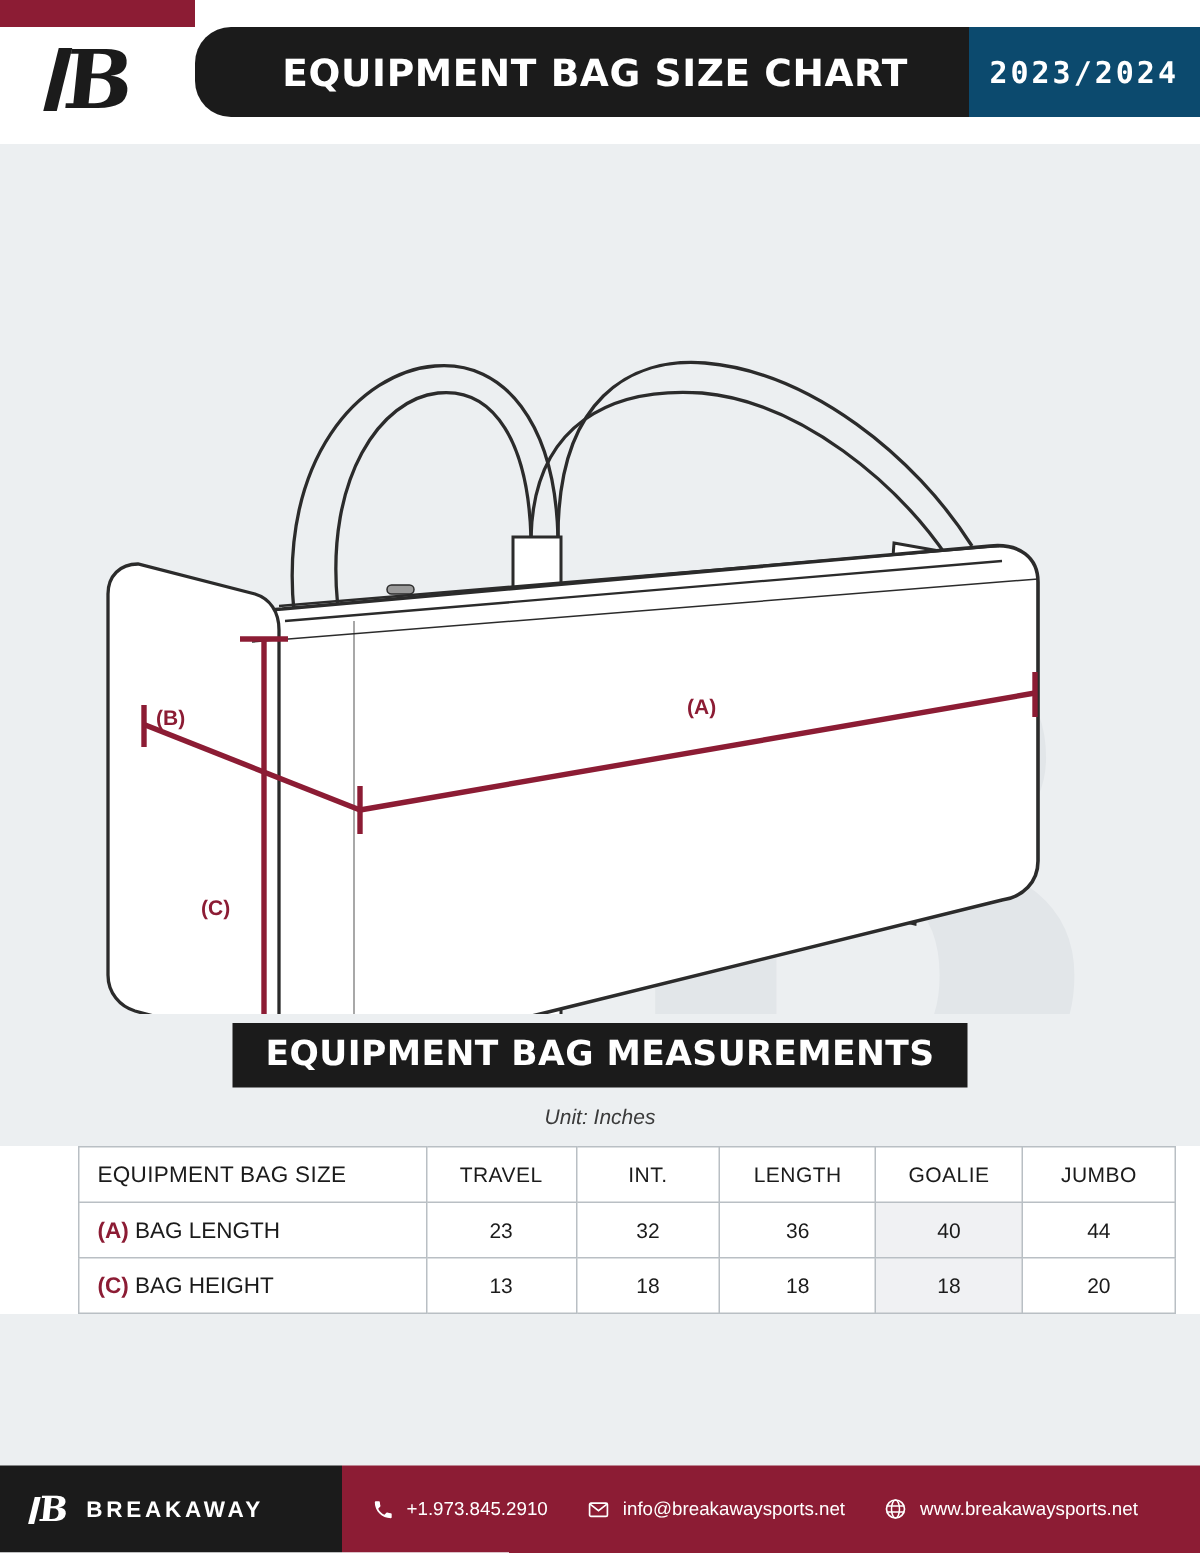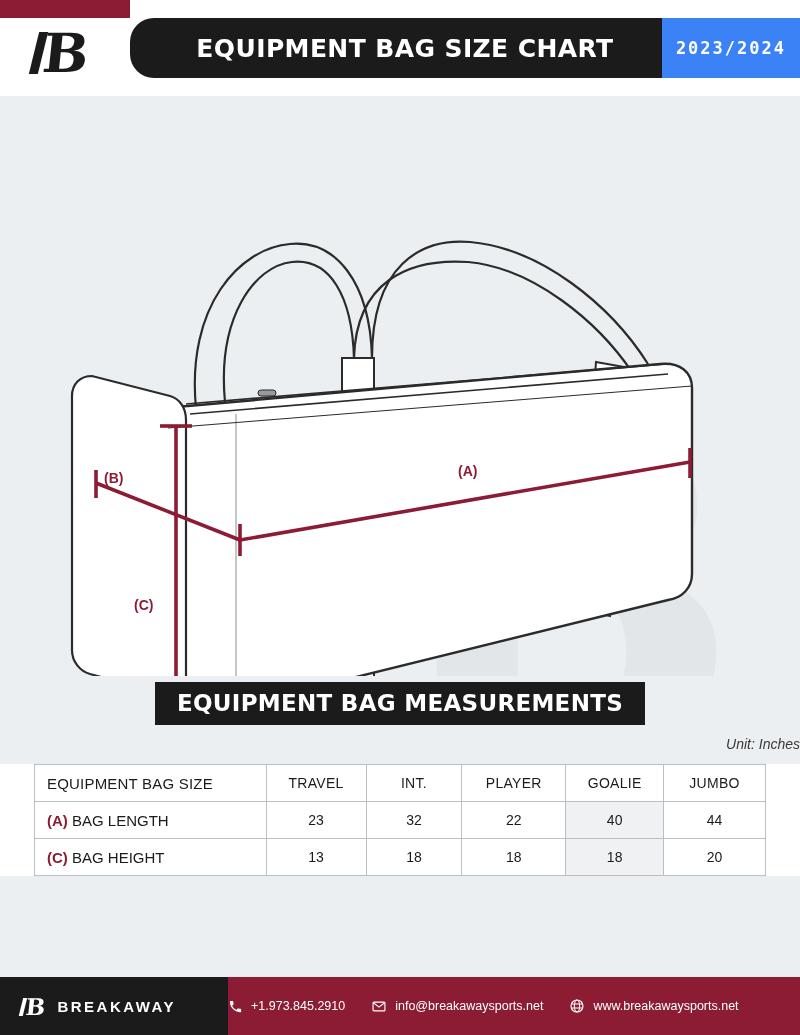--- a/index.html
+++ b/index.html
@@ -67,23 +67,23 @@
     flex: 1;
     text-align: center;
     color: #ffffff;
     font-size: 25px;
     font-weight: bold;
     letter-spacing: 0.4px;
     font-family: "DejaVu Sans", sans-serif;
     padding-left: 18px;
   }
   .year-badge {
-    background: #3b82f6;
-    color: #ffffff;
-    font-size: 17px;
+    background: #0c4a6e;
+    color: #ffffff;
+    font-size: 20px;
     font-weight: bold;
     letter-spacing: 2px;
     font-family: "DejaVu Sans Mono", monospace;
     height: 60px;
     display: flex; align-items: center;
     padding: 2px 14px;
   }
 
   
   .body-area {
@@ -135,35 +135,35 @@
     background: #1b1b1b;
     color: #ffffff;
     font-size: 23px;
     font-weight: bold;
     letter-spacing: 0.3px;
     font-family: "DejaVu Sans", sans-serif;
     padding: 8px 22px 9px 22px;
     text-align: center;
   }
   .unit-line {
-    text-align: right;
+    text-align: center;
     font-style: italic;
     font-size: 14px;
     color: #3a3a3a;
     padding: 11px 0 12px 0;
   }
 
   
   .table-wrap {
     background: #ffffff;
     width: 800px;
   }
   table.size-table {
     width: 732px;
-    margin: 0 34px;
+    margin: 0 52px;
     border-collapse: collapse;
     font-size: 14px;
     color: #1b1b1b;
   }
   table.size-table th,
   table.size-table td {
     border: 1px solid #b9bfc4;
     text-align: center;
     height: 37px;
     font-weight: normal;
@@ -233,20 +233,21 @@
     font-size: 15px;
     font-weight: bold;
     letter-spacing: 2.5px;
   }
   .footer-right {
     flex: 1;
     background: #8c1c34;
     display: flex;
     align-items: center;
     gap: 26px;
+    padding-left: 20px;
   }
   .contact {
     display: flex;
     align-items: center;
     gap: 8px;
     color: #ffffff;
     font-size: 12.5px;
   }
   .contact svg { display: block; }
 </style>
@@ -337,34 +338,34 @@
     <div class="unit-line">Unit: Inches</div>
   </div>
 
   <div class="table-wrap">
     <table class="size-table">
       <thead>
         <tr>
           <th class="row-head">EQUIPMENT BAG SIZE</th>
           <th class="col-travel">TRAVEL</th>
           <th class="col-int">INT.</th>
-          <th class="col-player">PLAYER</th>
+          <th class="col-player">LENGTH</th>
           <th class="col-goalie">GOALIE</th>
           <th class="col-jumbo">JUMBO</th>
         </tr>
       </thead>
       <tbody>
         <tr>
           <td class="row-head">
             <span class="dimtag">(A)</span>
             <span>BAG LENGTH</span>
           </td>
           <td>23</td>
           <td>32</td>
-          <td>22</td>
+          <td>36</td>
           <td class="goalie-cell">40</td>
           <td>44</td>
         </tr>
         <tr>
           <td class="row-head">
             <span class="dimtag">(C)</span>
             <span>BAG HEIGHT</span>
           </td>
           <td>13</td>
           <td>18</td>

